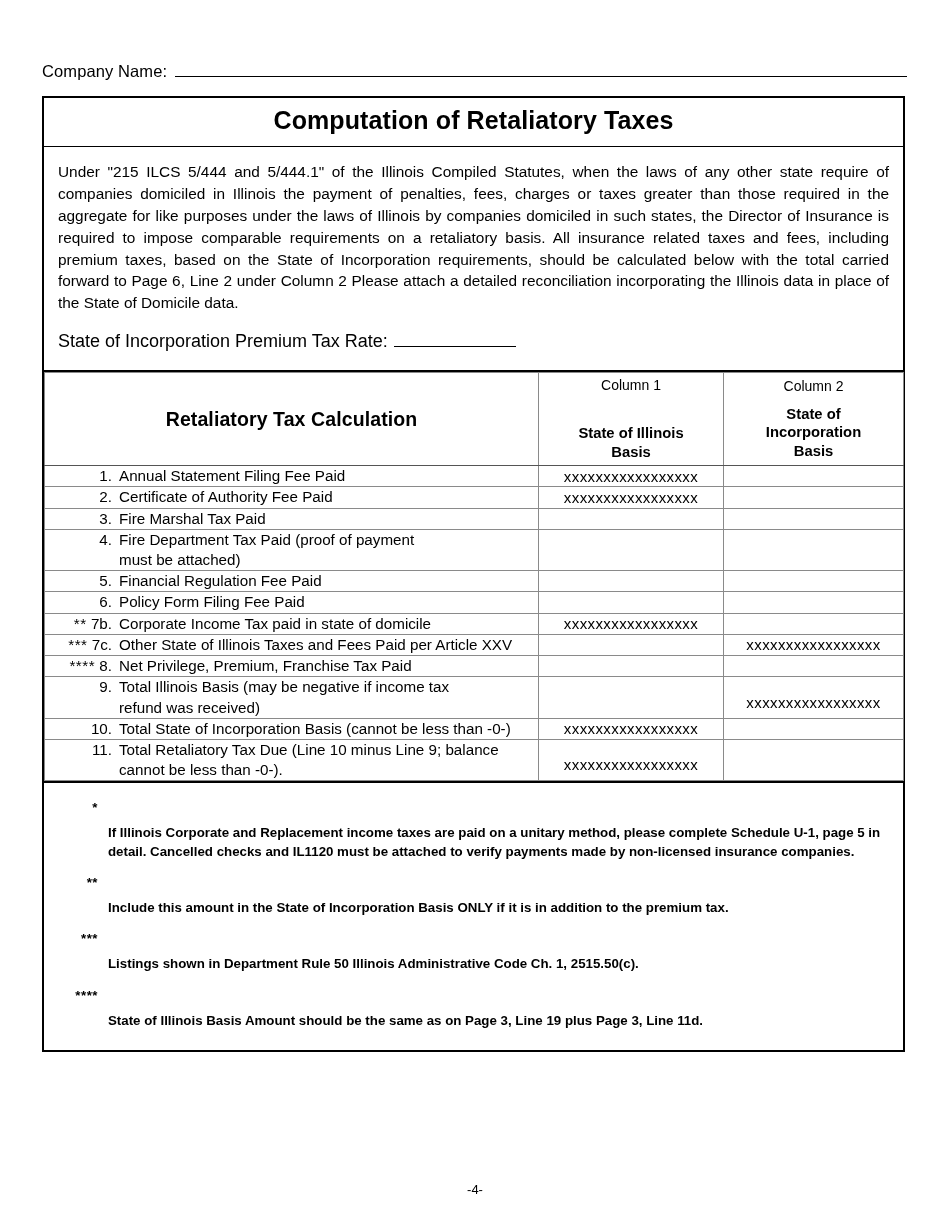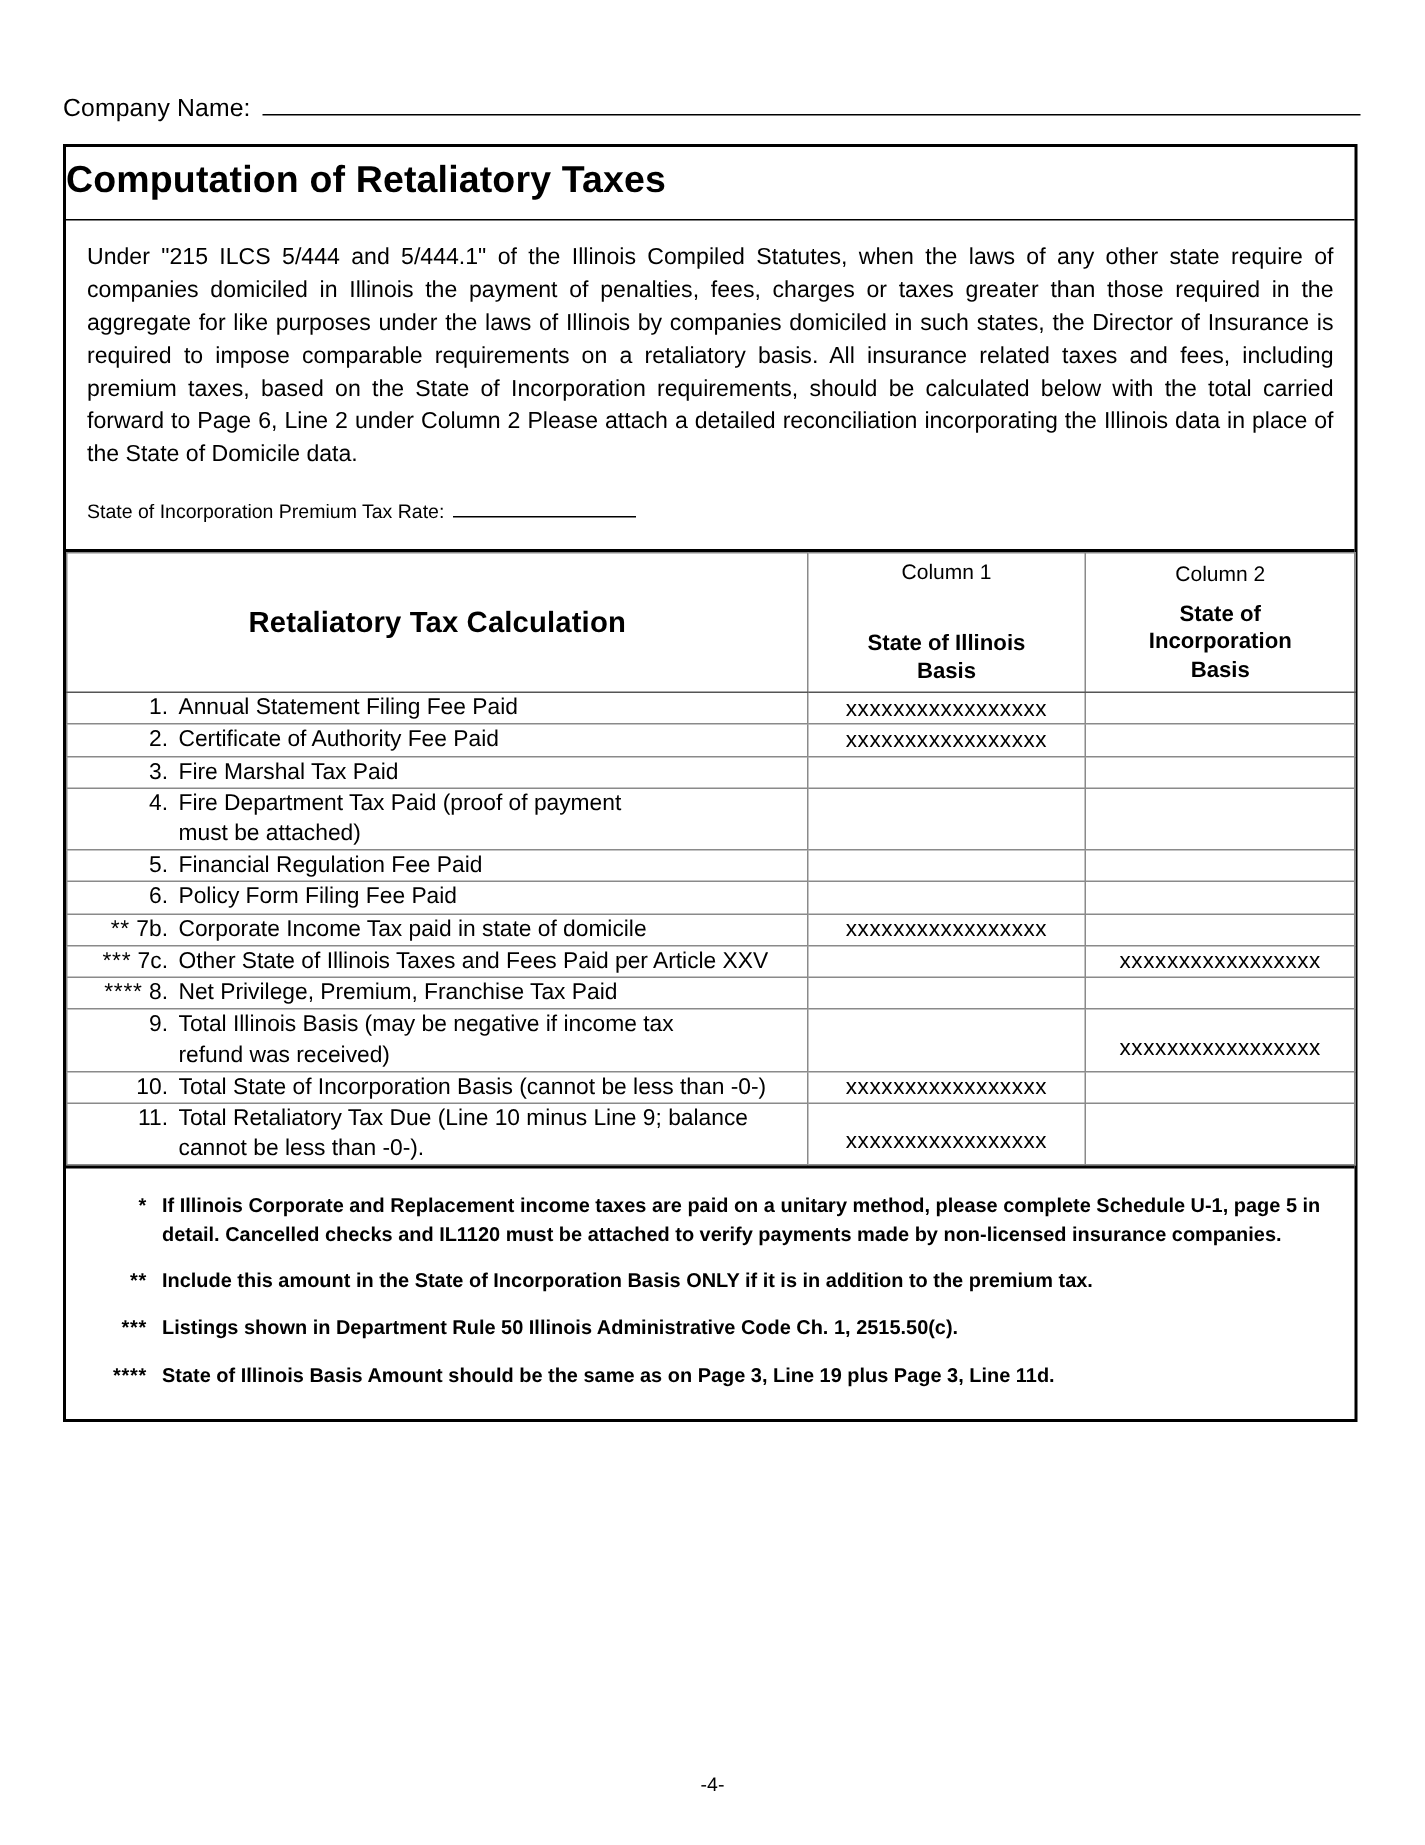--- a/index.html
+++ b/index.html
@@ -49,21 +49,21 @@
     left: 42px;
     top: 96px;
     width: 863px;
     border: 2.2px solid #000;
     box-sizing: border-box;
   }
 
   
   .title-band {
     border-bottom: 1.4px solid #000;
-    text-align: left;
+    text-align: center;
     padding: 8px 0 11px 0;
   }
   .title-band .title {
     font-size: 25px;
     font-weight: bold;
     letter-spacing: 0.1px;
   }
 
   
   .intro-band {
@@ -71,21 +71,21 @@
     padding: 14px 14px 18px 14px;
   }
   .intro-para {
     font-size: 15.4px;
     line-height: 1.42;
     text-align: justify;
     margin: 0;
   }
   .rate-line {
     margin-top: 17px;
-    font-size: 13px;
+    font-size: 18px;
     display: flex;
     align-items: baseline;
   }
   .rate-rule {
     width: 122px;
     border-bottom: 1.3px solid #000;
     margin-left: 6px;
     height: 13px;
   }
 
@@ -190,21 +190,21 @@
   }
   .note:last-child { margin-bottom: 0; }
   .note-mark {
     width: 48px;
     flex: 0 0 48px;
     text-align: right;
     padding-right: 10px;
     box-sizing: border-box;
     letter-spacing: 0.5px;
   }
-  .note-body { flex: 1 1 auto; }
+  .note-body { flex: 1 1 auto; margin-top: 25px; }
 
   
   .page-number {
     position: absolute;
     left: 0;
     top: 1182px;
     width: 950px;
     text-align: center;
     font-size: 13px;
   }

